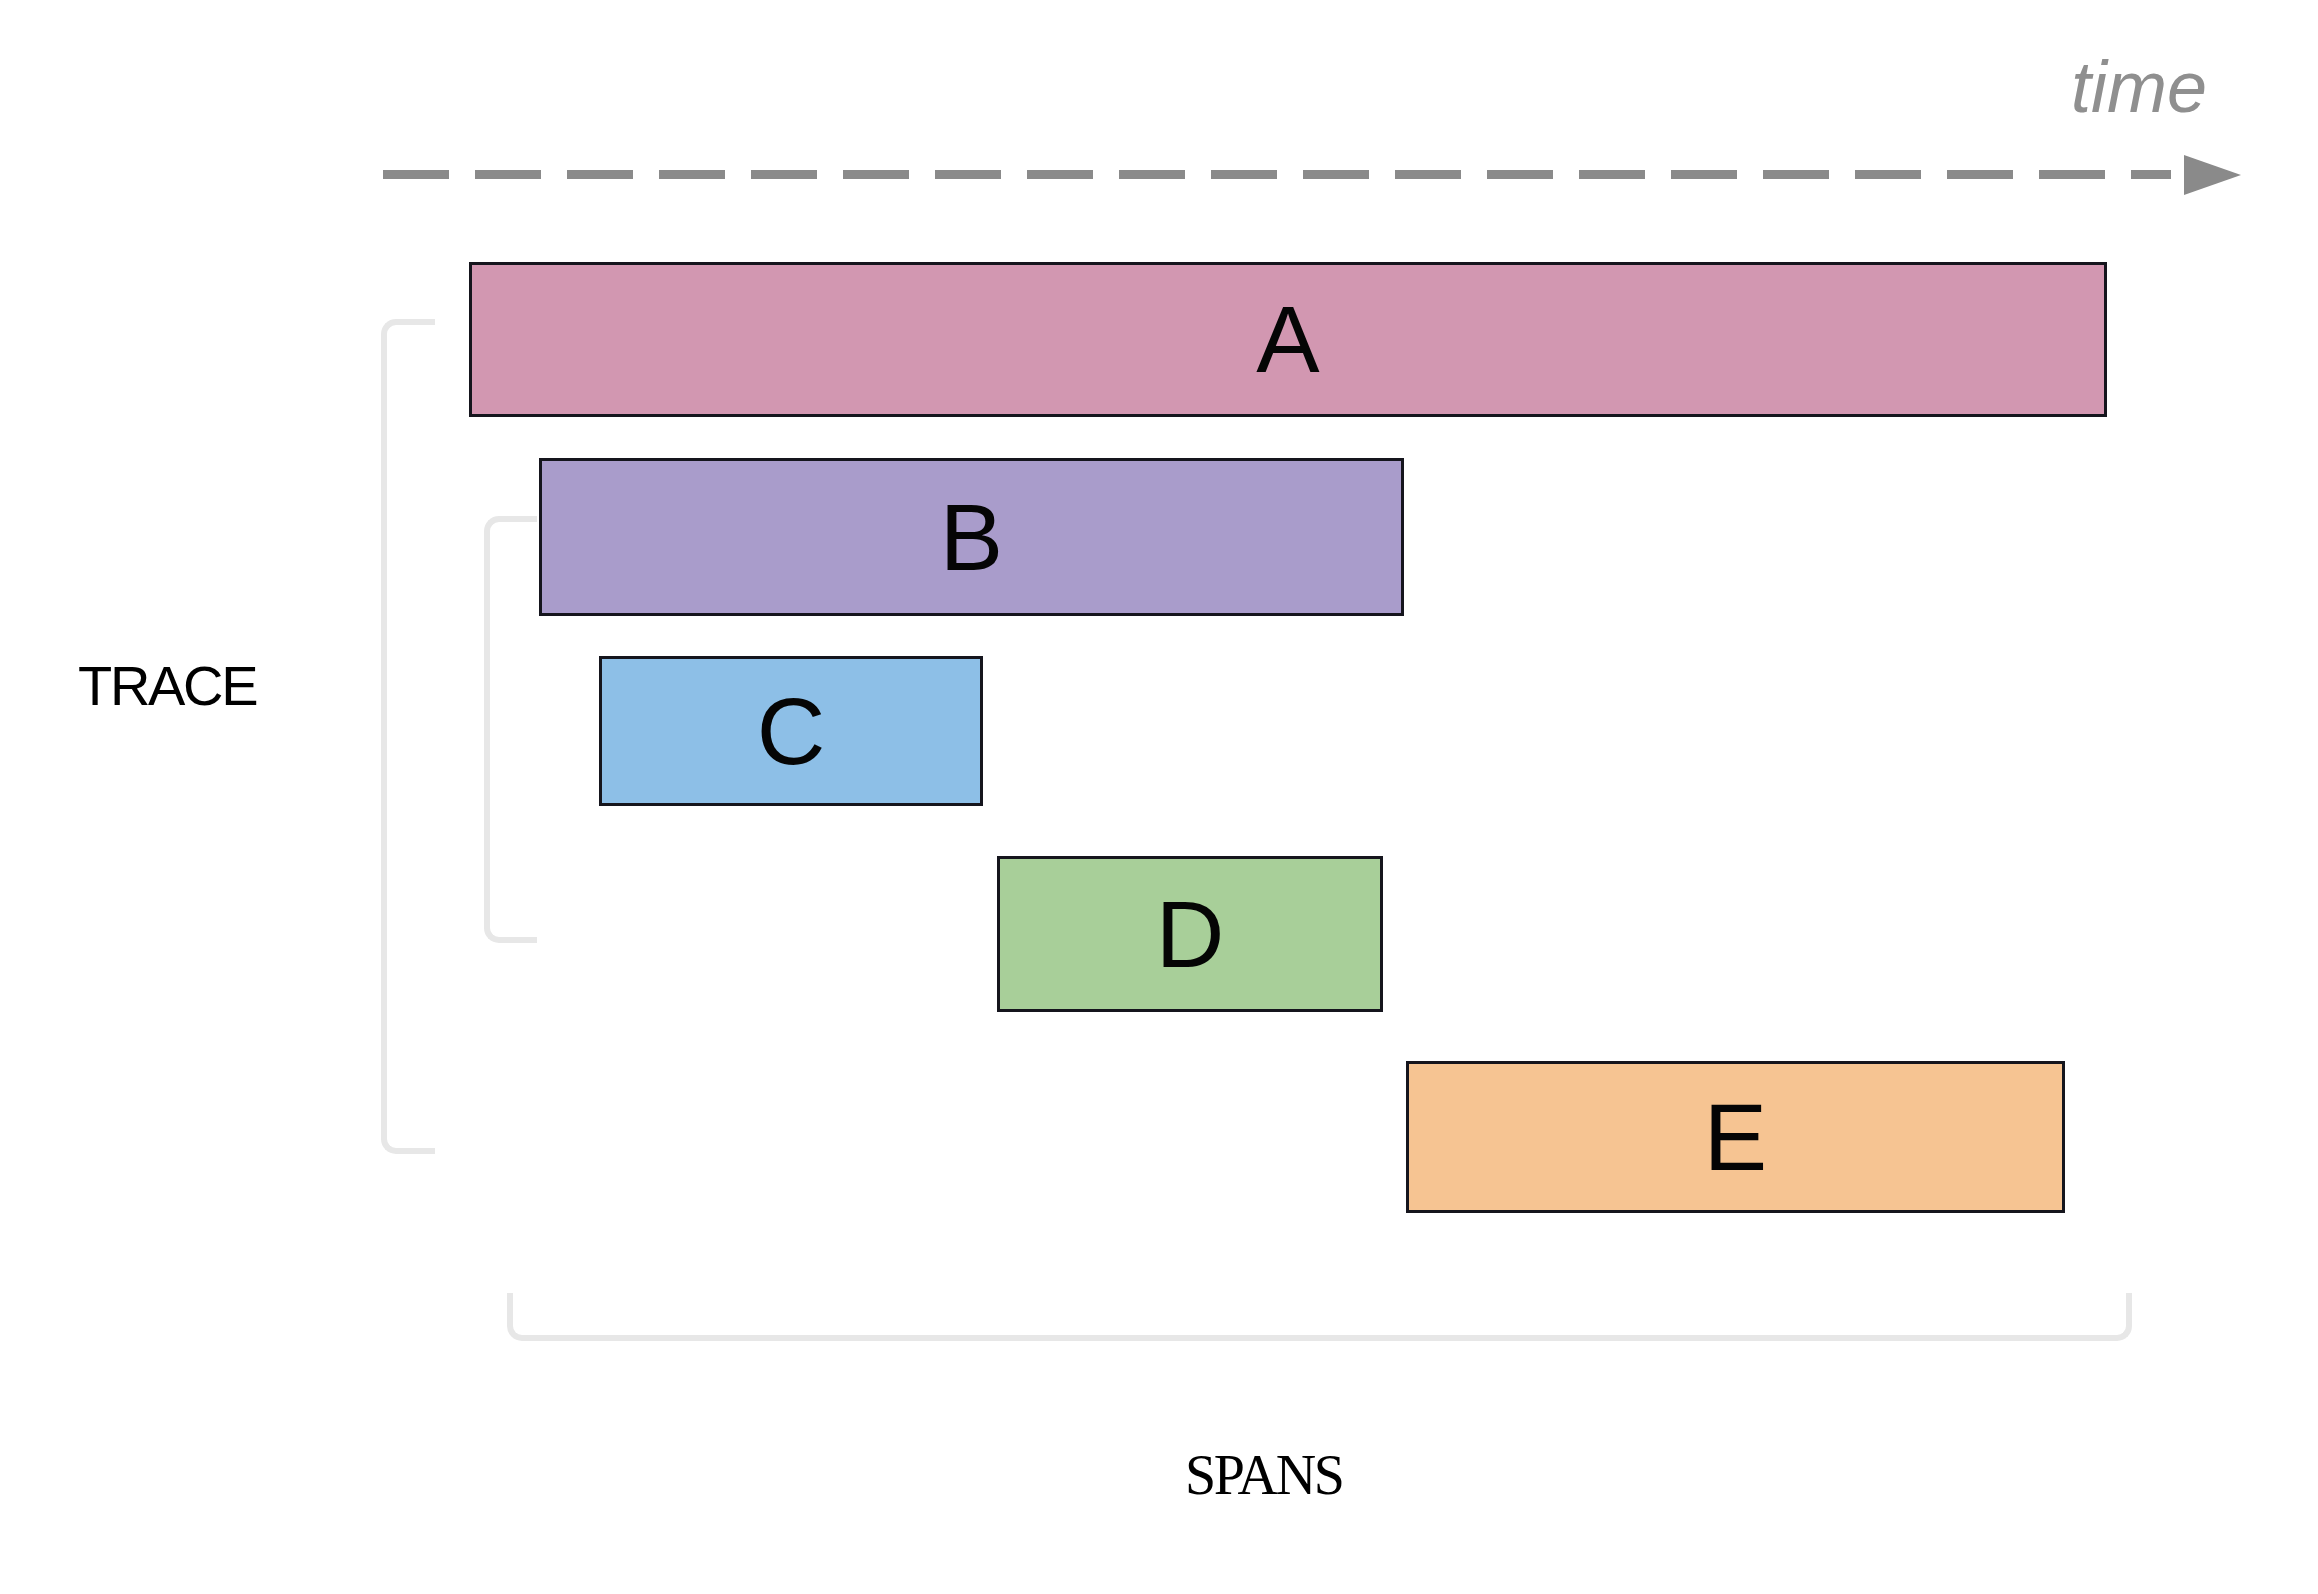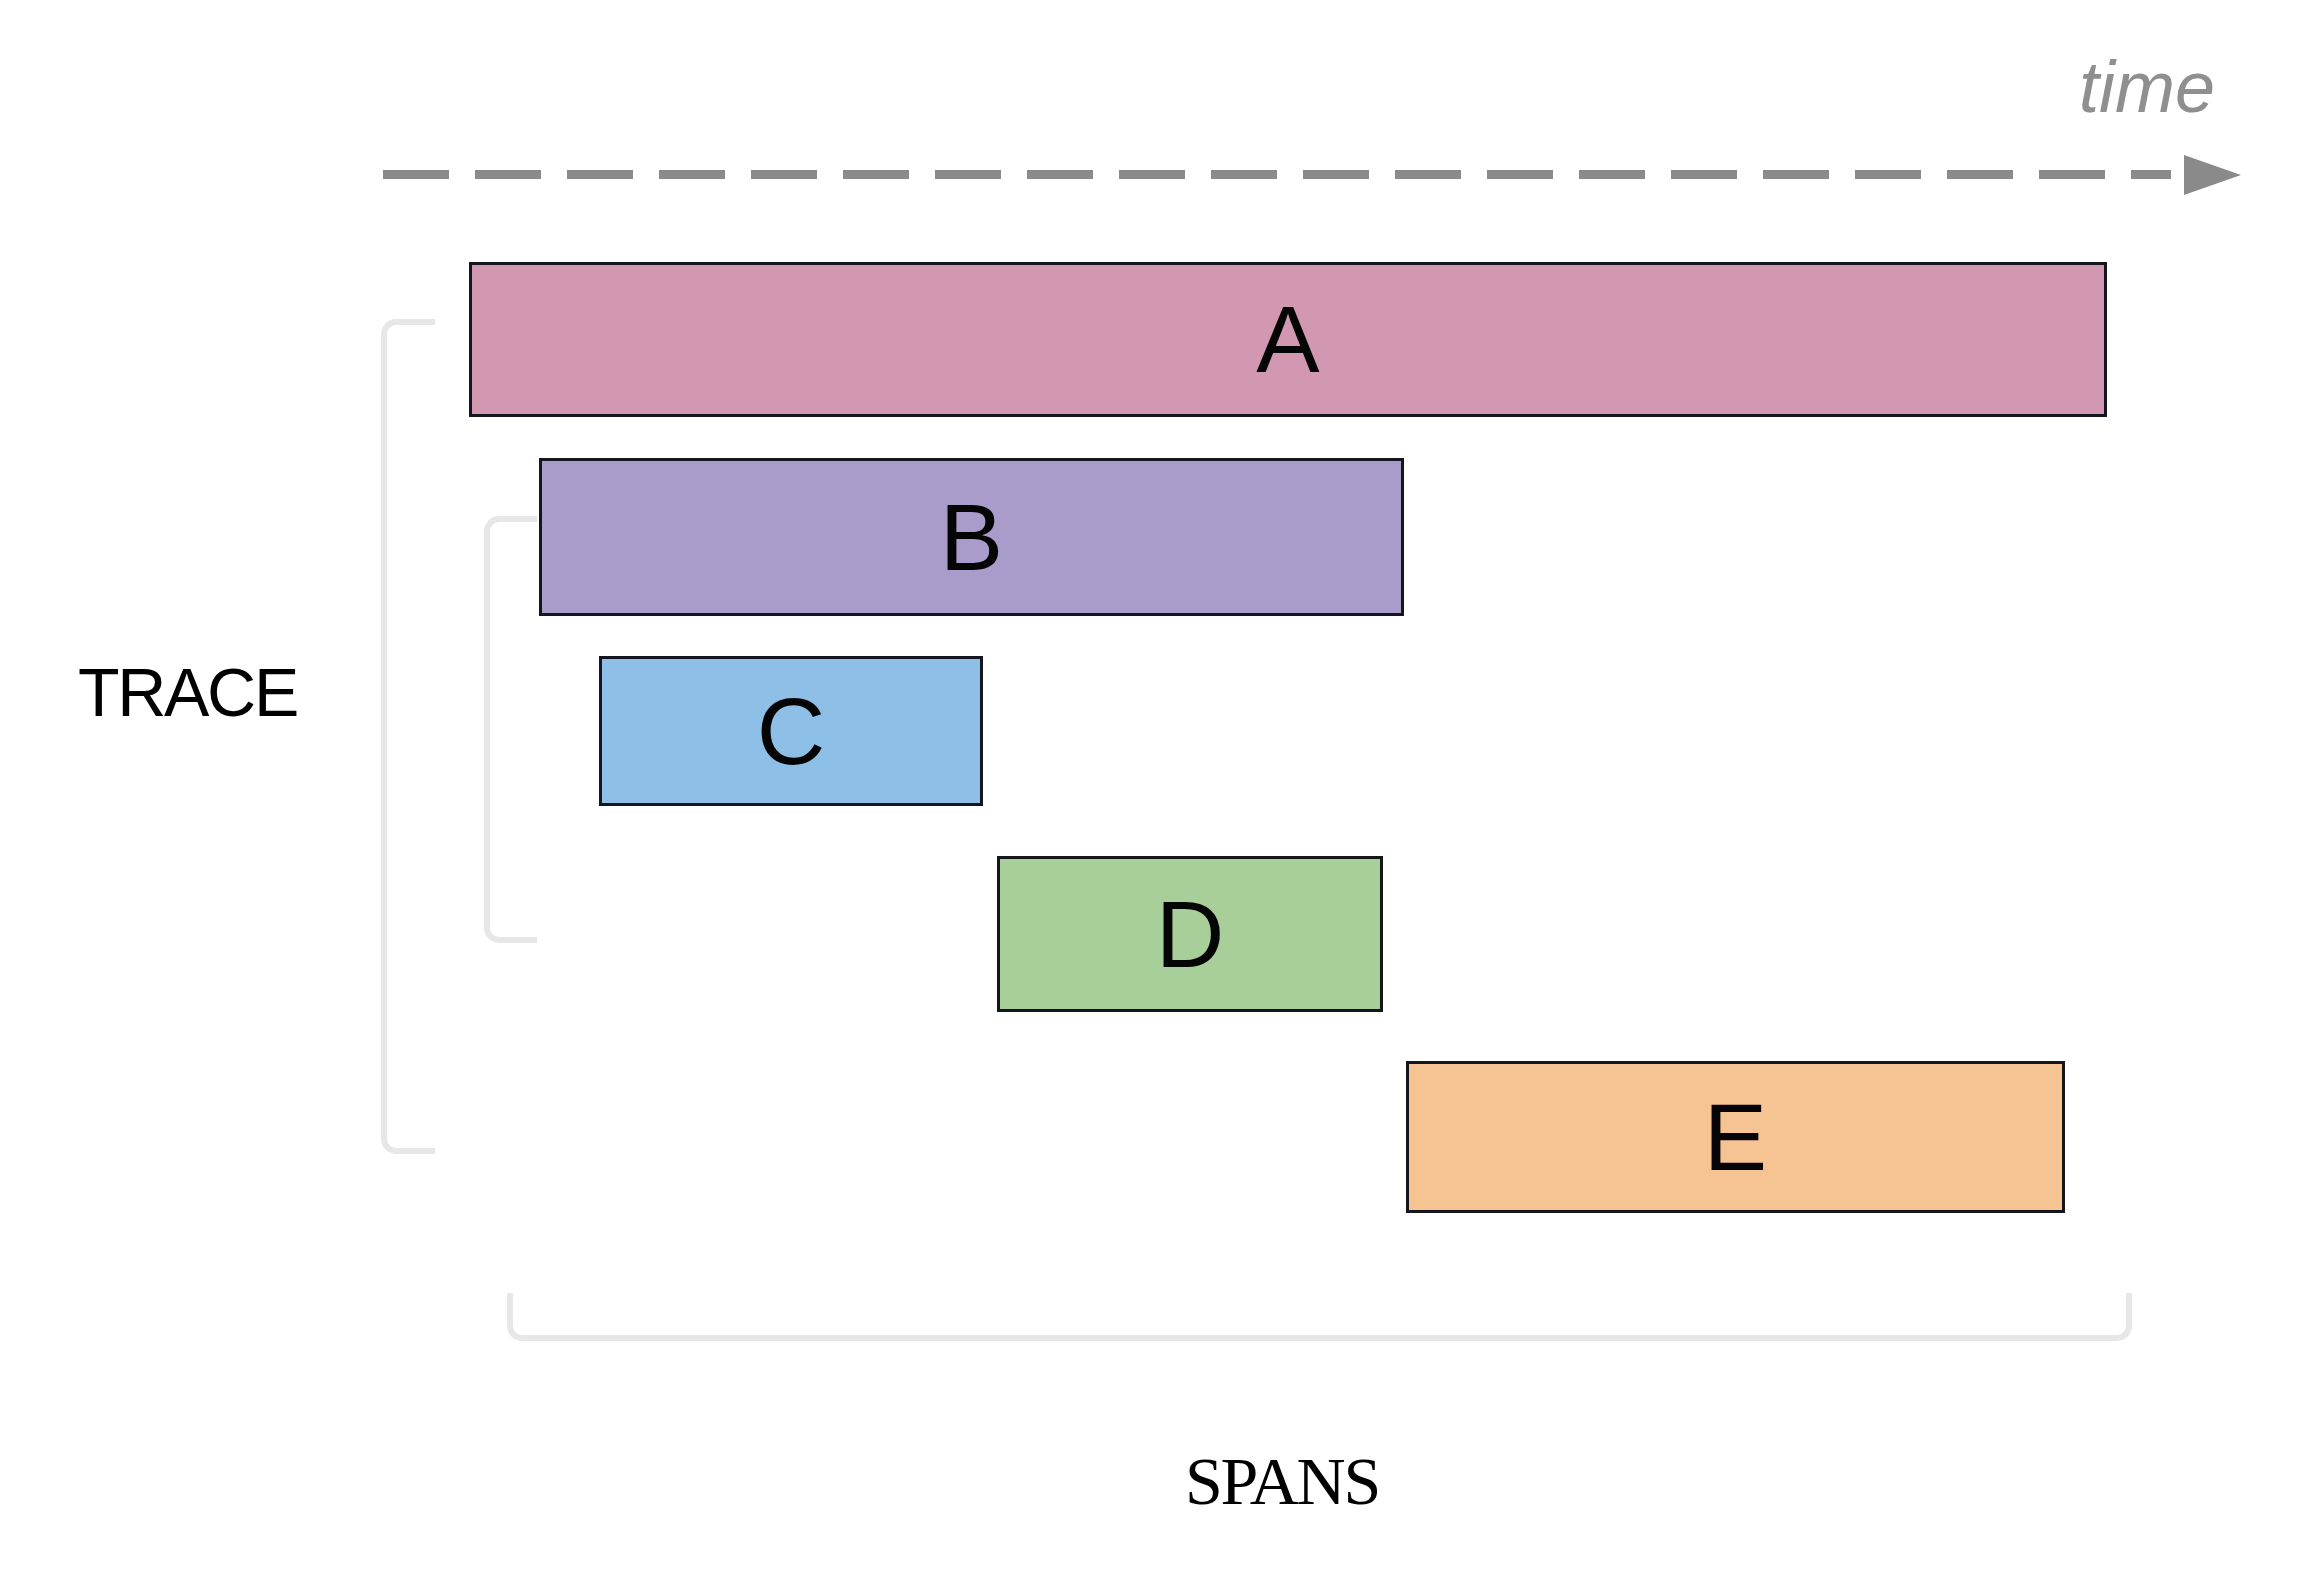--- a/index.html
+++ b/index.html
@@ -72,35 +72,35 @@
     border-width: 0 6.8px 6.8px 6.8px;
     border-radius: 0 0 15px 15px;
   }
 
   #trace-bracket-outer { left: 381px; top: 319px;  width: 54px;  height: 835px; }
   #trace-bracket-inner { left: 484px; top: 516px;  width: 53px;  height: 427px;  }
   #spans-bracket       { left: 507px; top: 1293px; width: 1625px; height: 48px;  }
 
   .side-label {
     position: absolute;
-    font-size: 68px;
+    font-size: 56px;
     letter-spacing: -2.3px;
     color: #000000;
     line-height: 1;
     white-space: nowrap;
   }
   #trace-label { left: 78px;  top: 658px;  }
   #spans-label { left: 1185px; top: 1447px; }
 </style>
 </head>
 <body>
 
 <div id="stage">
 
-  <div class="time-label" style="color: rgb(143, 143, 143); margin-left: 8px;">time</div>
+  <div class="time-label" style="color: rgb(143, 143, 143);">time</div>
 
   <div class="time-axis-line" style="background-image: repeating-linear-gradient(90deg, rgb(138, 138, 138) 0px, rgb(138, 138, 138) 66px, transparent 66px, transparent 92px);"></div>
 
   <div class="time-arrowhead" style="border-left-color: rgb(138, 138, 138);"></div>
 
   <div id="trace-bracket-outer" class="bracket bracket-left" style="border-color: rgb(231, 231, 231);"></div>
 
   <div id="trace-bracket-inner" class="bracket bracket-left" style="border-color: rgb(231, 231, 231);"></div>
 
   <div>

